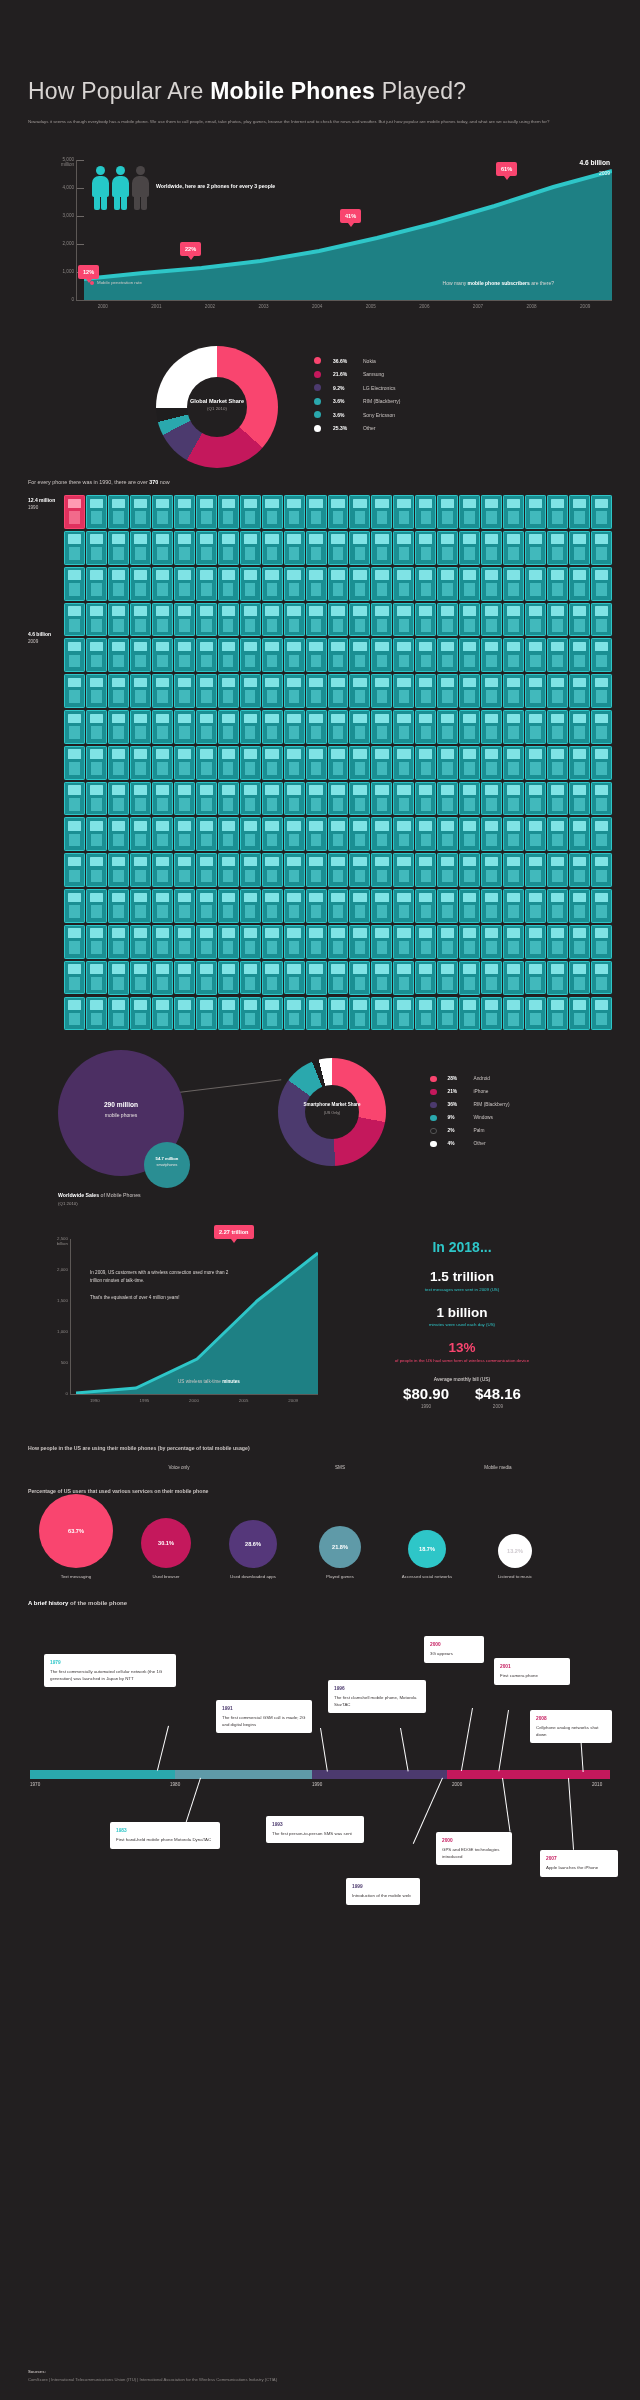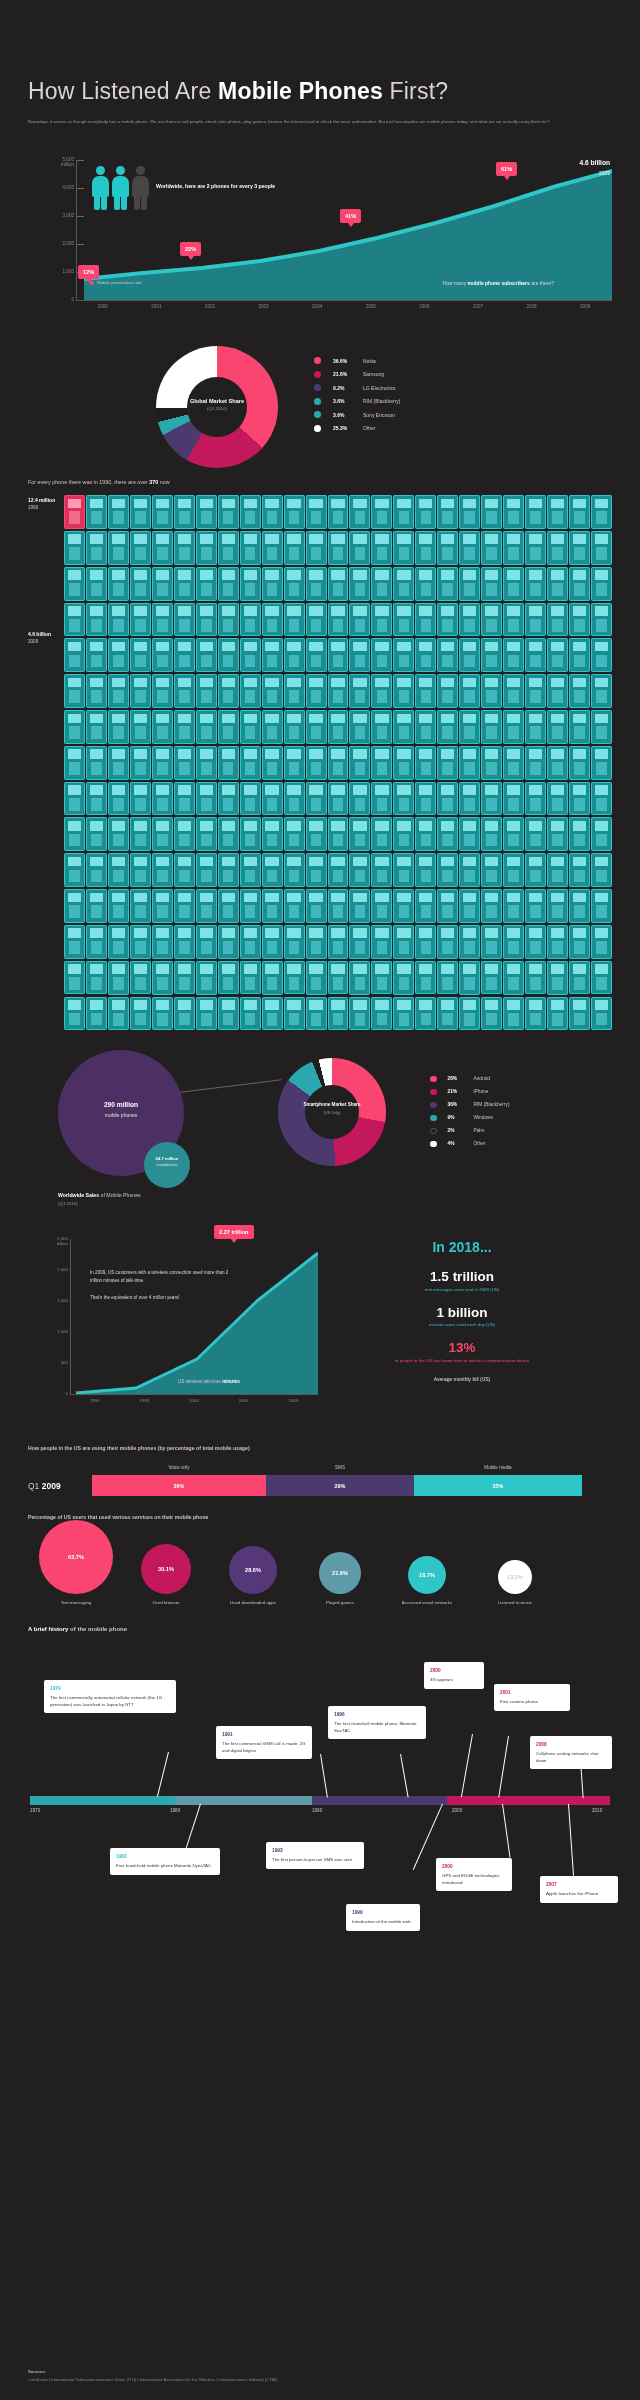--- a/index.html
+++ b/index.html
@@ -158,21 +158,21 @@
 
   
   .sources { position: absolute; left: 28px; bottom: 16px; font-size: 4.2px; color: #8c8785; line-height: 1.9; }
   .sources b { color: #b9b3b1; display: block; }
 </style>
 </head>
 <body>
 
 <div class="page">
 
-  <h1 class="title"><span>How Listened Are </span><b>Mobile Phones</b><span> First?</span></h1>
+  <h1 class="title"><span>How Popular Are </span><b>Mobile Phones</b><span> Played?</span></h1>
   <p class="subtitle">Nowadays it seems as though everybody has a mobile phone. We use them to call people, email, take photos, play games, browse the Internet and to check the news and weather. But just how popular are mobile phones today, and what are we actually using them for?</p>
 
   <div class="sec1">
     <div class="axisY">
       <div class="tk" style="top:-3px">5,000<br>million</div>
       <div class="tk" style="top:25px">4,000</div>
       <div class="tk" style="top:53px">3,000</div>
       <div class="tk" style="top:81px">2,000</div>
       <div class="tk" style="top:109px">1,000</div>
       <div class="tk" style="top:137px">0</div>
@@ -747,35 +747,39 @@
 
     <div class="stats">
       <div class="hd">In 2018...</div>
       <div class="big">1.5 trillion</div>
       <div class="cap">text messages were sent in 2009 (US)</div>
       <div class="big">1 billion</div>
       <div class="cap">minutes were used each day (US)</div>
       <div class="big pink">13%</div>
       <div class="cap pink">of people in the US had some form of wireless communication device</div>
       <div class="mon">Average monthly bill (US)</div>
+      <div class="money">
+        <div>
+            <div class="m">$80.90</div>
+            <div class="y">1990</div>
+          </div>
+        <div>
+            <div class="m">$48.16</div>
+            <div class="y">2009</div>
+          </div>
+      </div>
     </div>
   </div>
 
   <div class="sec6">
     <h3>How people in the US are using their mobile phones (by percentage of total mobile usage)</h3>
     <div class="barhdr">
       <span style="width:174px">Voice only</span>
       <span style="width:148px">SMS</span>
       <span style="width:168px">Mobile media</span>
-    </div>
-    <div class="barrow">
-      <div class="lab">Q1 <b>2009</b></div>
-      <div class="bar" style="width:174px;background:#f9456f">36%</div>
-      <div class="bar" style="width:148px;background:#4c3a6e">29%</div>
-      <div class="bar" style="width:168px;background:#2ec6c8">35%</div>
     </div>
   </div>
 
   <div class="sec7">
     <h3>Percentage of US users that used various services on their mobile phone</h3>
     <div class="circles">
       <div class="cwrap" style="width:84px">
         <div class="circ" style="width:74px;height:74px;background:#f9456f">63.7%</div>
         <div class="clab">Text messaging</div>
       </div>

